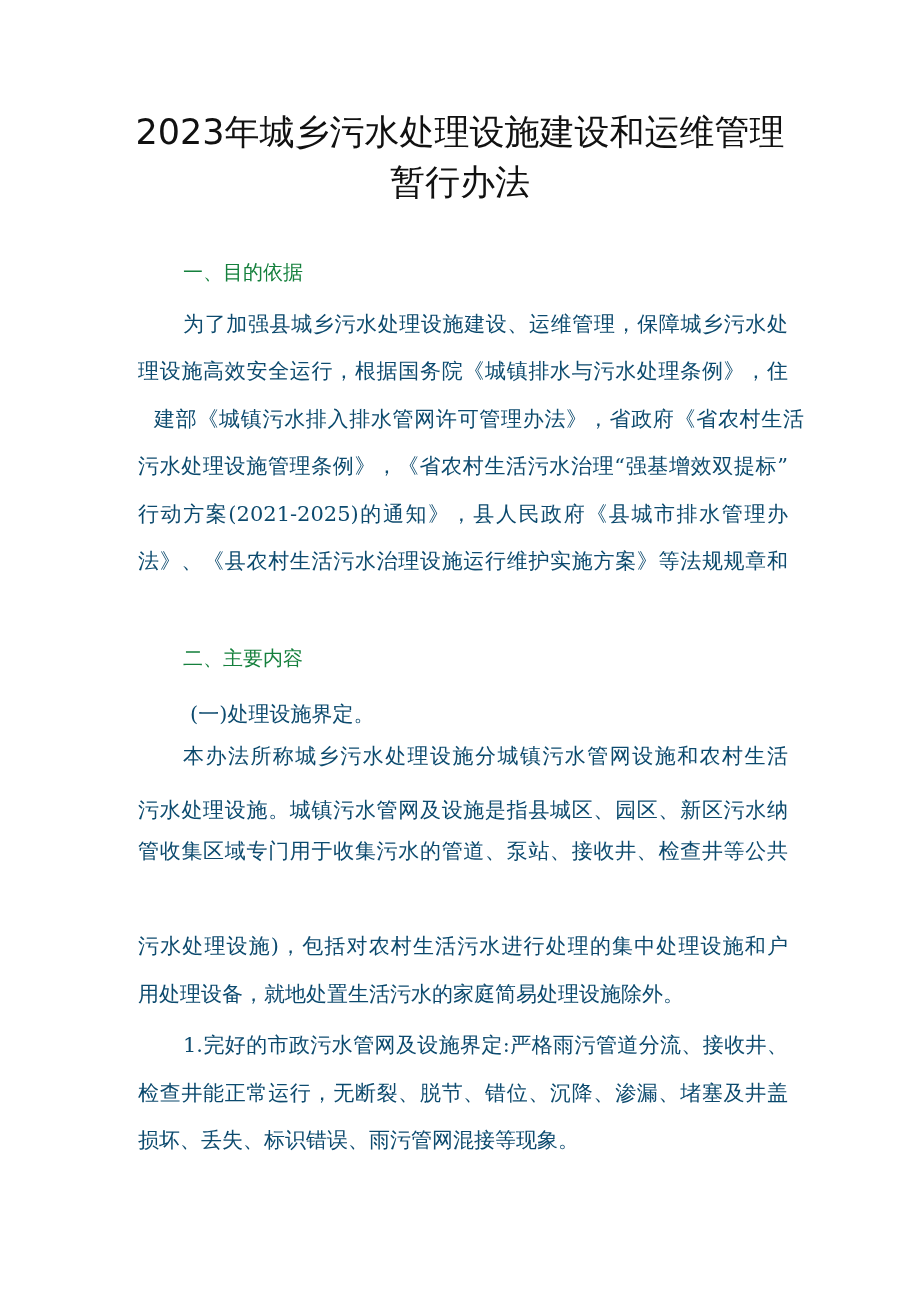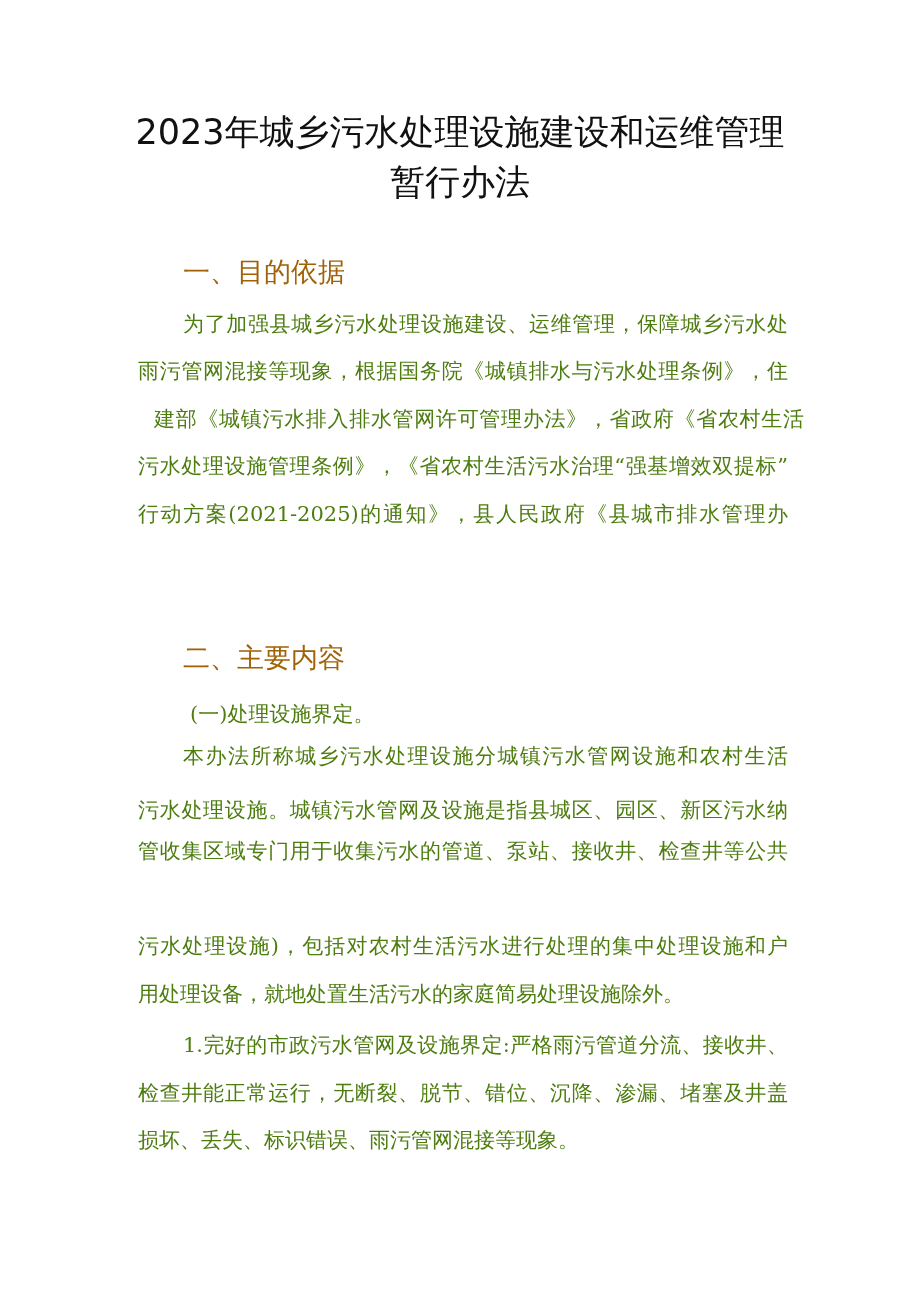--- a/index.html
+++ b/index.html
@@ -38,61 +38,62 @@
     .title.l1 { top: 112px; }
     .title.l2 { top: 162px; }
 
     .line {
       position: absolute;
       left: 138px;
       width: 650px;
       font-size: 21px;
       line-height: 30px;
       white-space: nowrap;
-      color: #4d7c0f;
+      color: #0c4a6e;
       text-align: justify;
       text-align-last: justify;
     }
     .line.last {
       text-align-last: left;
     }
     .line.indent {
       left: 183px;
       width: 605px;
     }
     .line.indent2 {
       left: 190px;
       width: auto;
       text-align-last: left;
       margin-top: 8px;
     }
     .heading {
       position: absolute;
       left: 183px;
-      font-size: 27px;
+      font-size: 20px;
       line-height: 30px;
       white-space: nowrap;
-      color: #a16207;
+      color: #15803d;
     }
   </style>
 </head>
 <body>
 
 <div class="page">
 
   <div class="title l1">2023年城乡污水处理设施建设和运维管理</div>
   <div class="title l2">暂行办法</div>
 
   <div class="heading" style="top:257px;">一、目的依据</div>
 
   <div class="line indent" style="top:309px;">为了加强县城乡污水处理设施建设、运维管理，保障城乡污水处</div>
-  <div class="line" style="top:356px;">雨污管网混接等现象，根据国务院《城镇排水与污水处理条例》，住</div>
+  <div class="line" style="top:356px;">理设施高效安全运行，根据国务院《城镇排水与污水处理条例》，住</div>
   <div class="line" style="top:404px;margin-left:16px;">建部《城镇污水排入排水管网许可管理办法》，省政府《省农村生活</div>
   <div class="line" style="top:451px;">污水处理设施管理条例》，《省农村生活污水治理“强基增效双提标”</div>
   <div class="line" style="top:499px;">行动方案(2021-2025)的通知》，县人民政府《县城市排水管理办</div>
+  <div class="line" style="top:546px;">法》、《县农村生活污水治理设施运行维护实施方案》等法规规章和</div>
 
   <div class="heading" style="top:643px;">二、主要内容</div>
   <div class="line indent2" style="top:691px;">(一)处理设施界定。</div>
 
   <div class="line indent" style="top:741px;">本办法所称城乡污水处理设施分城镇污水管网设施和农村生活</div>
   <div class="line" style="top:789px;margin-top:6px;">污水处理设施。城镇污水管网及设施是指县城区、园区、新区污水纳</div>
   <div class="line" style="top:836px;">管收集区域专门用于收集污水的管道、泵站、接收井、检查井等公共</div>
   <div class="line" style="top:931px;">污水处理设施)，包括对农村生活污水进行处理的集中处理设施和户</div>
   <div class="line last" style="top:979px;">用处理设备，就地处置生活污水的家庭简易处理设施除外。</div>
 

